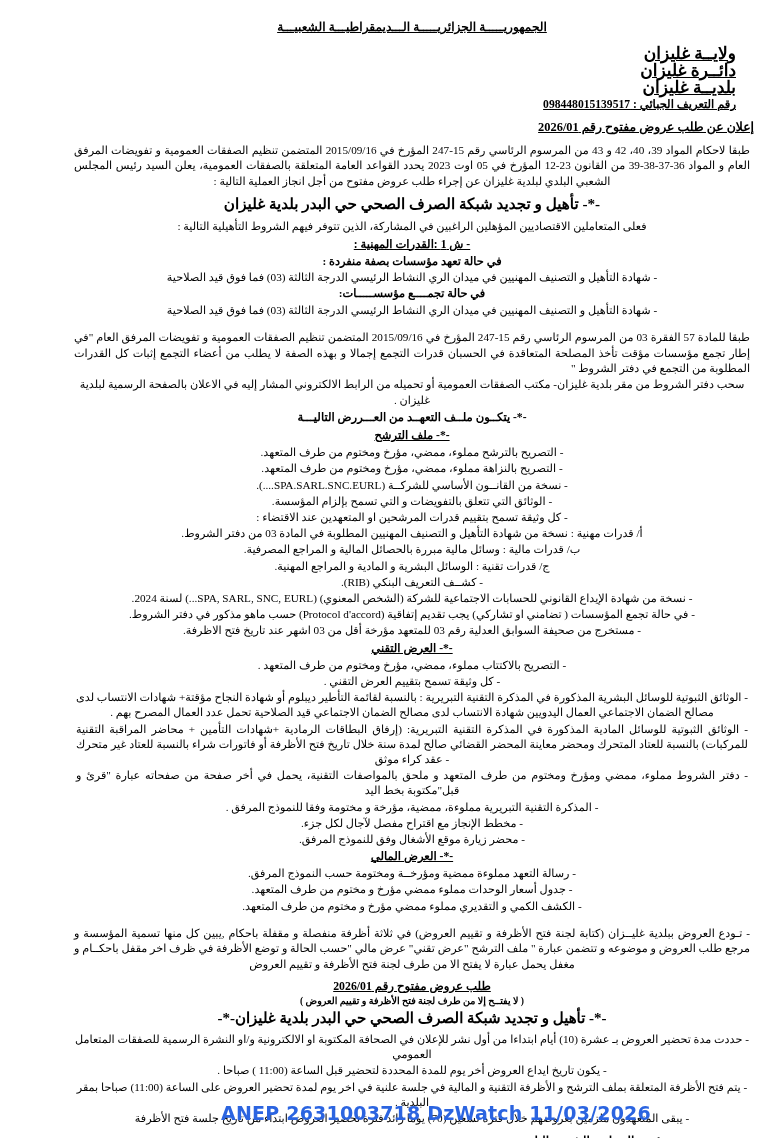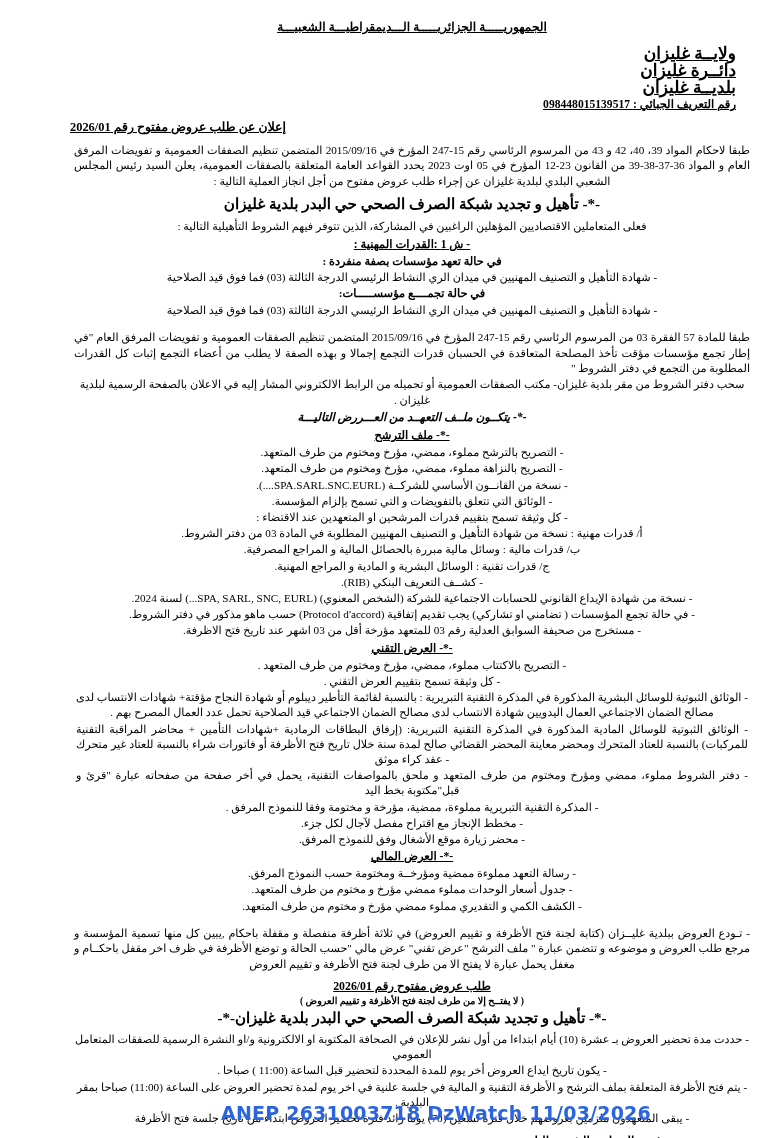--- a/index.html
+++ b/index.html
@@ -51,21 +51,21 @@
   }
   .tax-line {
     font-size: 11.6px;
     font-weight: bold;
     line-height: 17px;
     text-decoration: underline;
     display: block;
     white-space: nowrap;
   }
   .tender-title {
-    text-align: left;
+    text-align: right;
     font-size: 12.4px;
     font-weight: bold;
     text-decoration: underline;
     margin: 6px 0 8px 0;
   }
 
   
   .para {
     font-size: 11.2px;
     line-height: 15.4px;
@@ -188,21 +188,21 @@
   <p class="centerline">فعلى المتعاملين الاقتصاديين المؤهلين الراغبين في المشاركة، الذين تتوفر فيهم الشروط التأهيلية التالية :</p>
 
   <div class="sec-head-c">- ش 1 :القدرات المهنية :</div>
   <div class="sub-bold">في حالة تعهد مؤسسات بصفة منفردة :</div>
   <div class="item ctr">-   شهادة التأهيل و  التصنيف المهنيين في ميدان الري  النشاط الرئيسي الدرجة الثالثة (03)  فما فوق  قيد الصلاحية</div>
   <div class="sub-bold">في حالة تجمــــع  مؤسســـــات:</div>
   <div class="item ctr">-   شهادة التأهيل و  التصنيف المهنيين في ميدان الري  النشاط الرئيسي الدرجة الثالثة (03)  فما فوق  قيد الصلاحية</div>
   <p class="para-r">طبقا للمادة 57 الفقرة 03 من المرسوم الرئاسي رقم 15-247 المؤرخ في 2015/09/16 المتضمن تنظيم الصفقات العمومية و تفويضات المرفق العام "في إطار تجمع مؤسسات مؤقت تأخذ المصلحة المتعاقدة في الحسبان قدرات التجمع إجمالا و بهذه الصفة لا يطلب من أعضاء التجمع إثبات كل القدرات المطلوبة من التجمع في دفتر  الشروط "</p>
   <p class="centerline">سحب دفتر  الشروط من مقر بلدية غليزان- مكتب الصفقات العمومية أو تحميله من الرابط الالكتروني المشار إليه في الاعلان بالصفحة الرسمية لبلدية غليزان .</p>
 
-  <div class="sec-head-c" style="text-decoration:none;font-style:italic;">-*-  يتكــون ملــف التعهــد من العـــررض التاليـــة</div>
+  <div class="sec-head-c" style="text-decoration:none;">-*-  يتكــون ملــف التعهــد من العـــررض التاليـــة</div>
 
   <div class="sec-head-c">-*- ملف الترشح</div>
   <div class="item ctr">- التصريح بالترشح مملوء، ممضي، مؤرخ ومختوم من طرف المتعهد.</div>
   <div class="item ctr">- التصريح بالنزاهة مملوء، ممضي، مؤرخ ومختوم من طرف المتعهد.</div>
   <div class="item ctr">- نسخة من القانــون الأساسي للشركــة (SPA.SARL.SNC.EURL....).</div>
   <div class="item ctr">- الوثائق التي تتعلق بالتفويضات و التي تسمح بإلزام المؤسسة.</div>
   <div class="item ctr">- كل وثيقة تسمح بتقييم قدرات المرشحين او المتعهدين عند الاقتضاء :</div>
   <div class="item ctr">أ/ قدرات مهنية  :  نسخة من شهادة التأهيل و التصنيف المهنيين المطلوبة في المادة 03 من دفتر الشروط.</div>
   <div class="item ctr">ب/ قدرات مالية : وسائل مالية مبررة بالحصائل المالية و المراجع المصرفية.</div>
   <div class="item ctr">ج/ قدرات تقنية  :  الوسائل البشرية و  المادية و  المراجع المهنية.</div>

